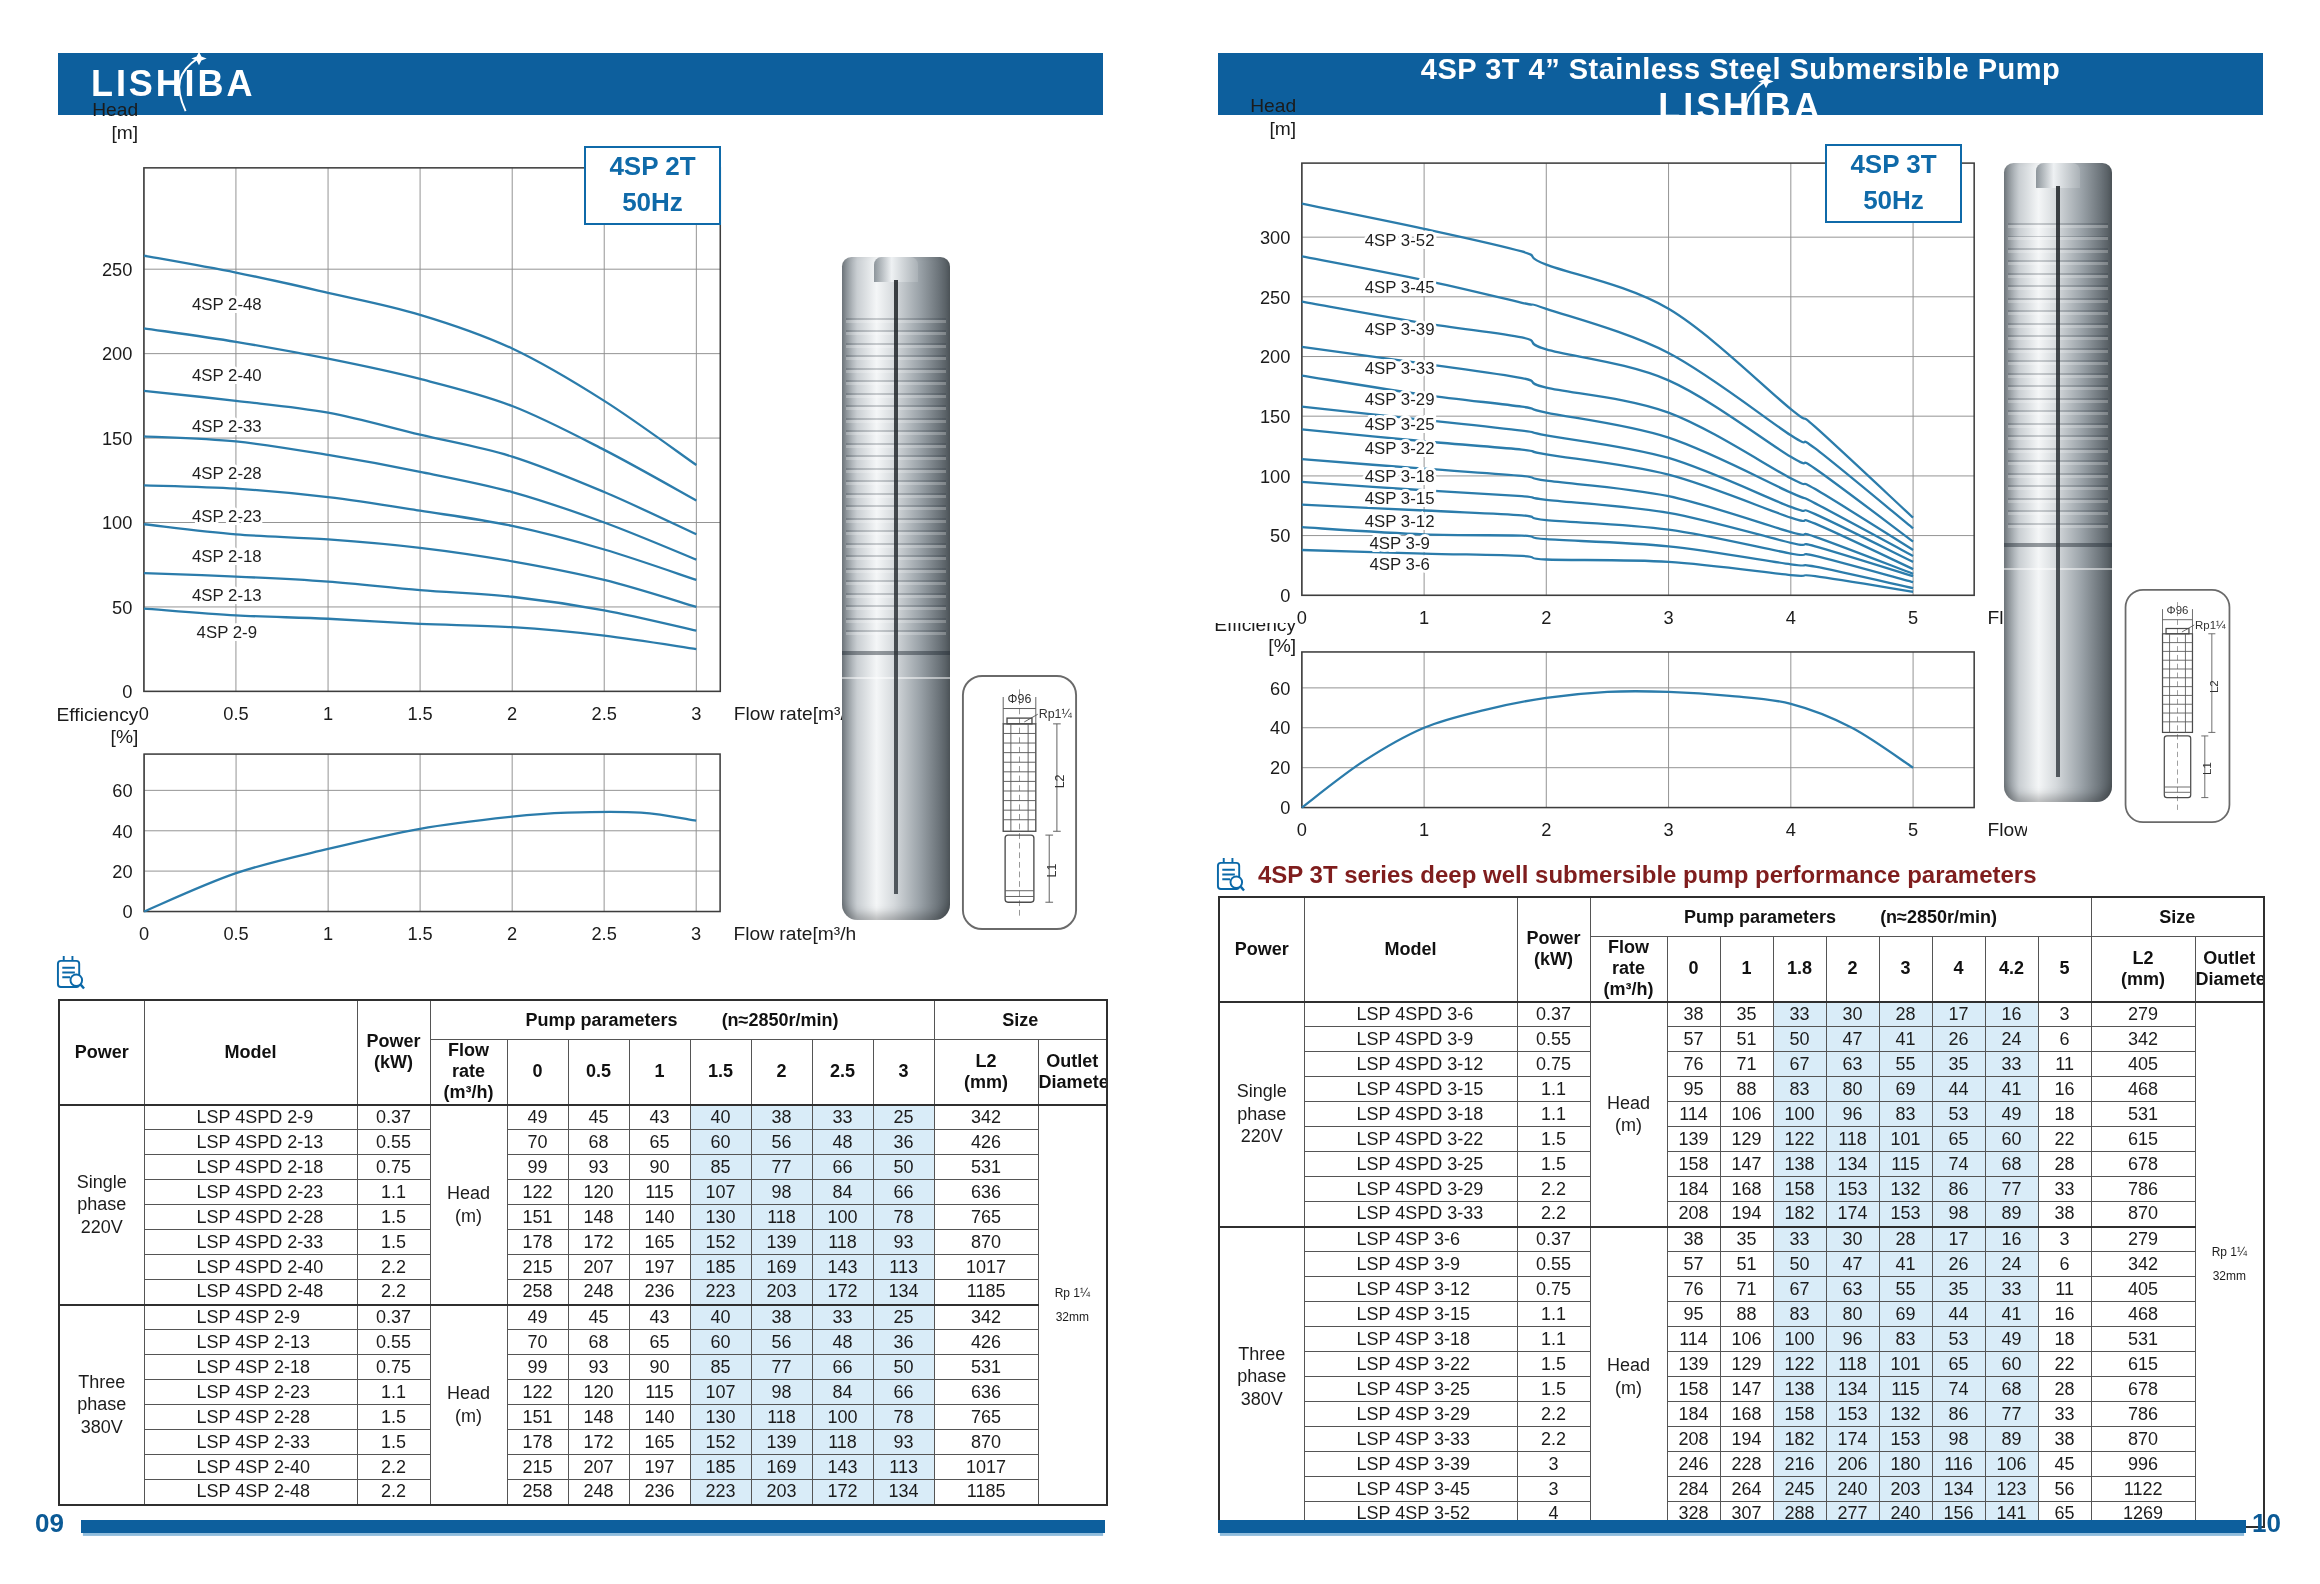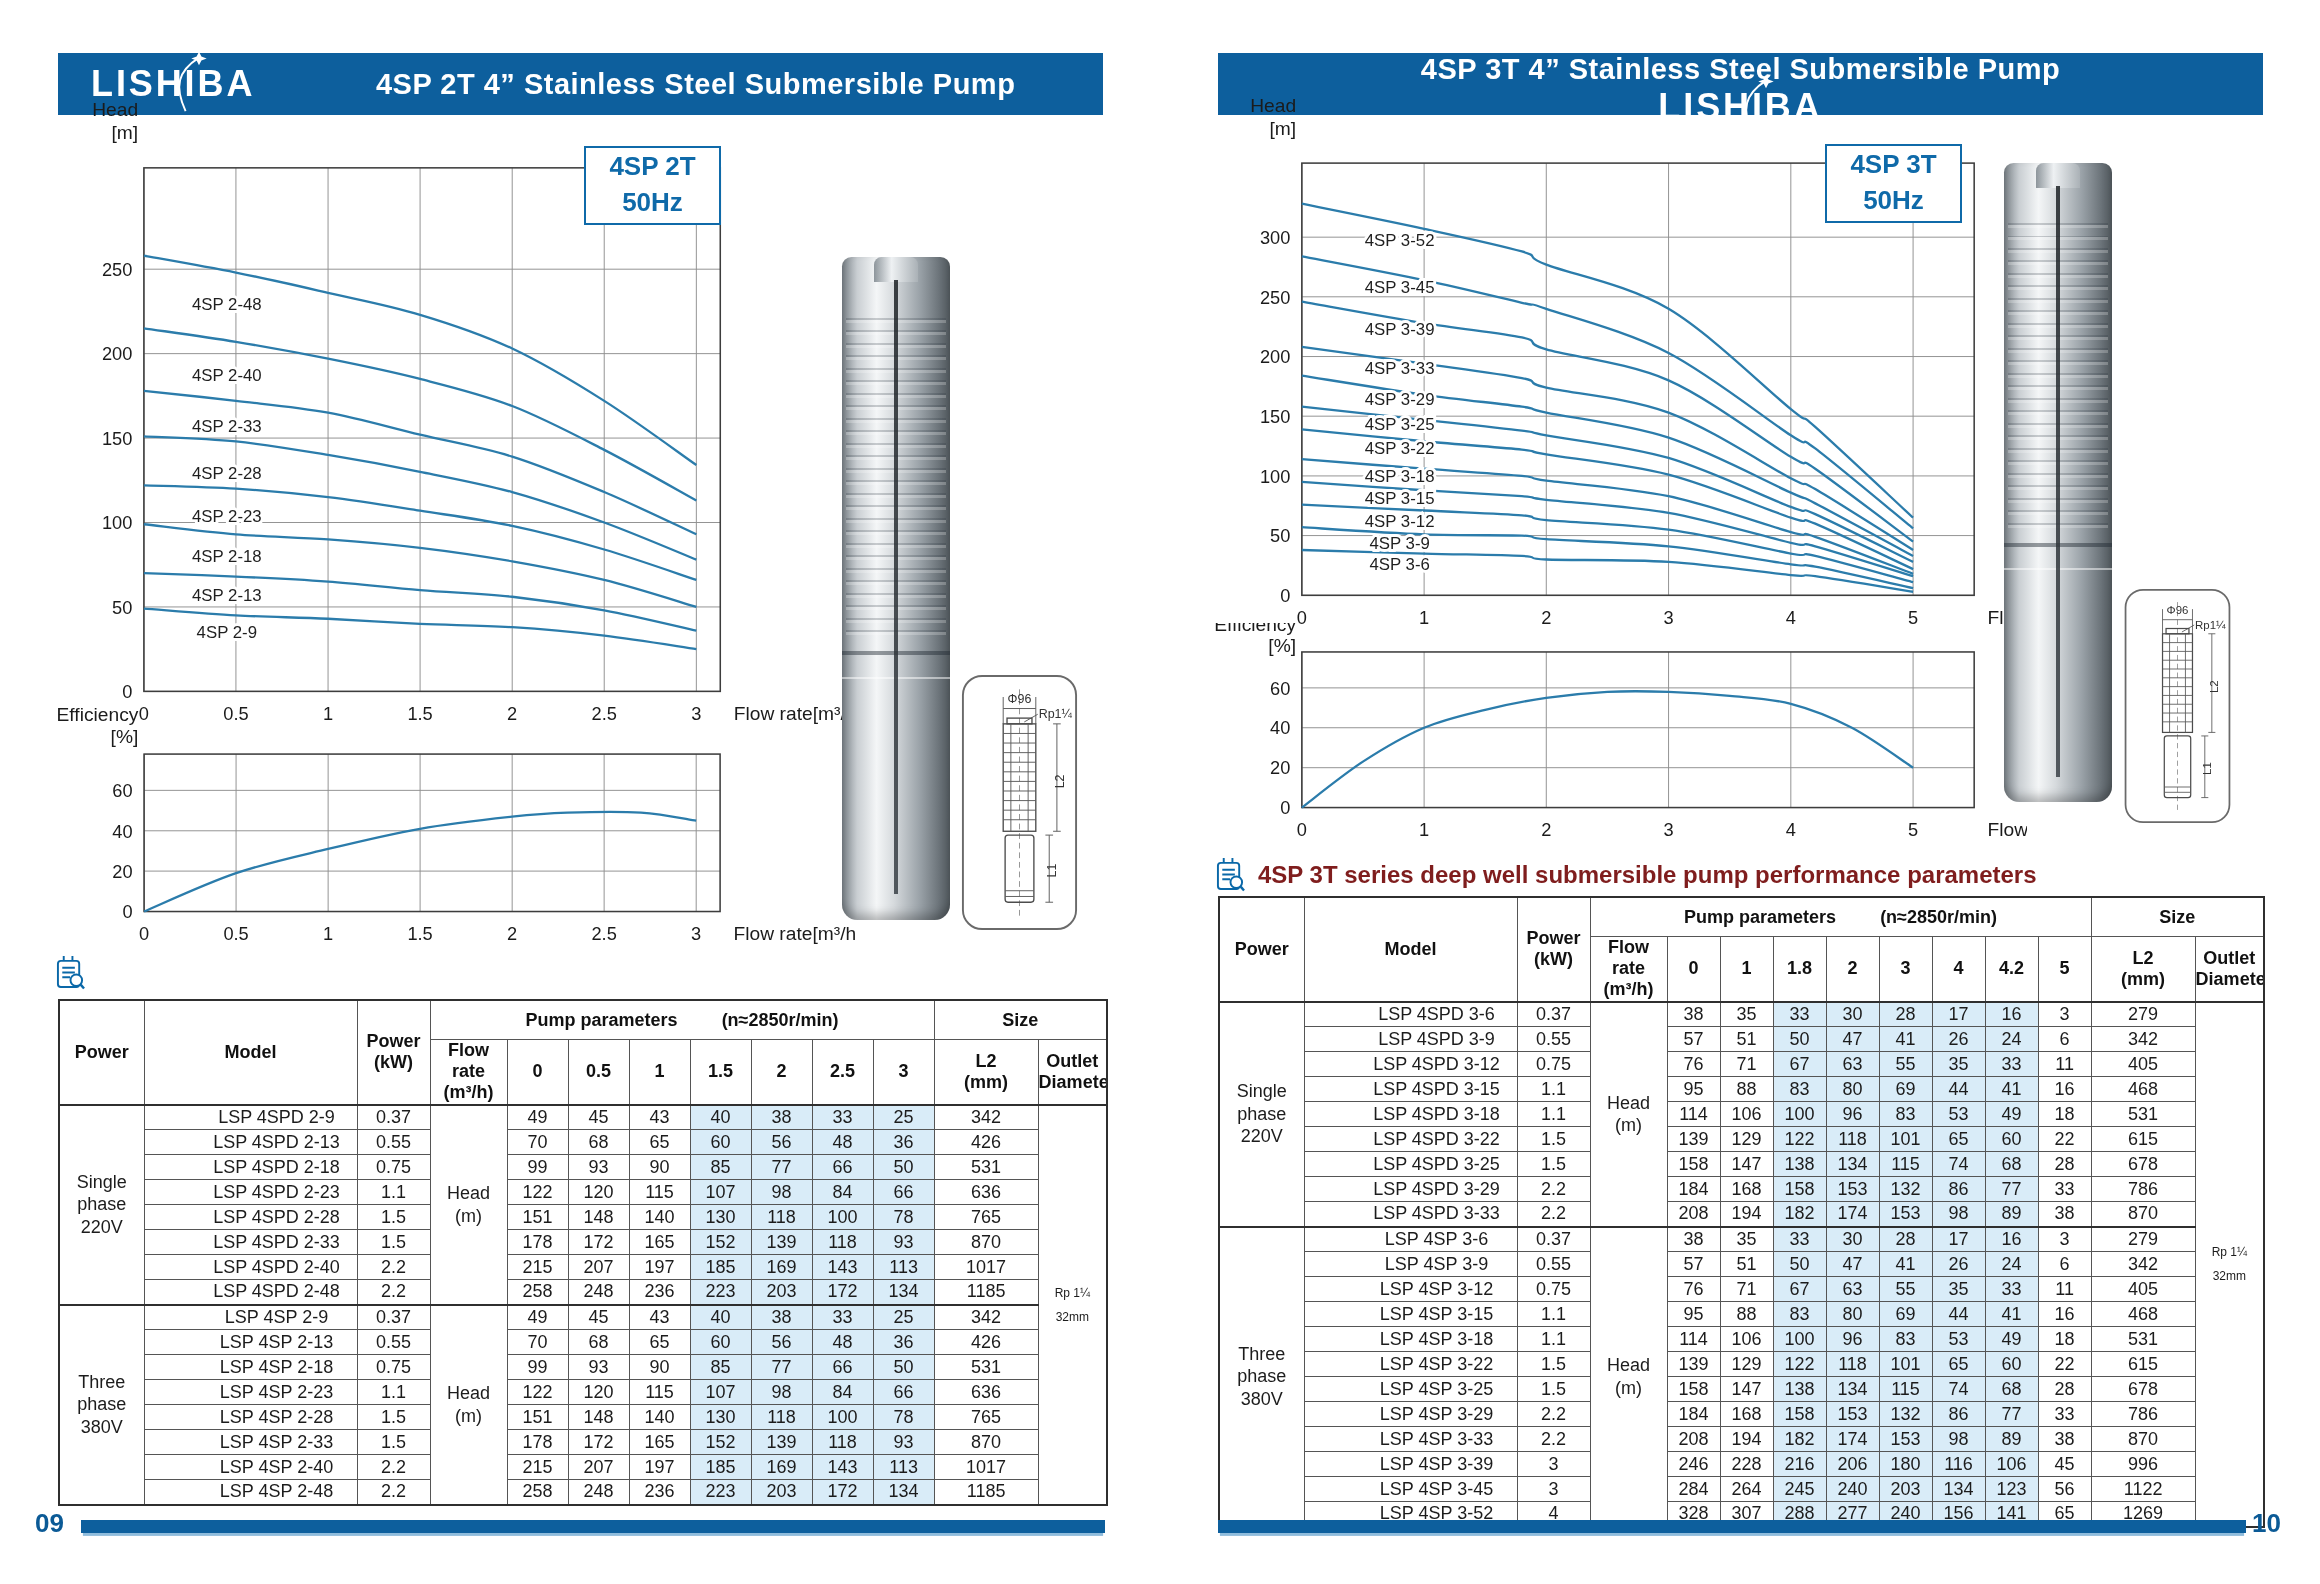--- a/index.html
+++ b/index.html
@@ -47,21 +47,21 @@
   #table-left{left:58px;top:999px;}
   #table-right{left:1218px;top:896px;}
   .ptable th,.ptable td{border:1px solid #555;text-align:center;padding:0;overflow:hidden;}
   .ptable th{font-weight:bold;font-size:18px;color:#111;background:#fff;}
   .ptable td{font-size:18px;color:#1c1c1c;}
   .ptable thead{border-bottom:2.3px solid #2f2f2f;}
   .ptable thead tr:first-child th{height:38px;}
   .ptable thead tr:last-child th{height:50px;}
   .ptable tbody tr{height:25px;}
   .ptable tbody tr.gstart td{border-top:2.3px solid #2f2f2f;}
-  td.model{text-align:center;padding-left:52px;}
+  td.model{text-align:left;padding-left:52px;}
   .hl{background:#d9ecf8;}
   .pre{white-space:pre-line;line-height:1.18;}
   .flow-h{font-size:15px;}
   .gap-span{margin-left:44px;}
   td.outlet div{margin:9.6px 0;font-size:12px;}
   .group-power,.head-cell{white-space:pre-line;line-height:1.25;}
   .pump{position:absolute;border-radius:9.6px 9.6px 15.4px 15.4px;
     background:linear-gradient(90deg,#7c848a 0%,#c9ced2 14%,#f4f6f7 32%,#d6dadd 48%,#9aa2a8 72%,#666e74 92%,#565e63 100%);
     box-shadow:inset 0 -5.8px 9.6px rgba(0,0,0,.25);}
   #pump-left{left:842px;top:257px;width:108px;height:663px;}
@@ -94,21 +94,20 @@
 <body>
 
 <div class="header-bar" id="hdr-left">
   <div class="logo">
     <svg viewBox="0 0 230 70">
       <path d="M128 66 C116 40 120 24 142 10" stroke="#ffffff" stroke-width="2" fill="none"></path>
       <polygon points="142,4 144.5,9 150,11 144.5,13 142,18 139.5,13 134,11 139.5,9" fill="#ffffff"></polygon>
     </svg>
     <span>LISHIBA</span>
   </div>
-  <div class="hdr-title">4SP 2T 4”  Stainless Steel Submersible Pump</div>
 </div>
 
 <svg class="chart" id="chart-head-2t" viewBox="0 0 850 660">
     <line x1="110" y1="80" x2="110" y2="625" class="grid"></line>
     <text x="110" y="655" text-anchor="middle" class="tick">0</text>
     <line x1="205.8" y1="80" x2="205.8" y2="625" class="grid"></line>
     <text x="205.8" y="655" text-anchor="middle" class="tick">0.5</text>
     <line x1="301.7" y1="80" x2="301.7" y2="625" class="grid"></line>
     <text x="301.7" y="655" text-anchor="middle" class="tick">1</text>
     <line x1="397.5" y1="80" x2="397.5" y2="625" class="grid"></line>

